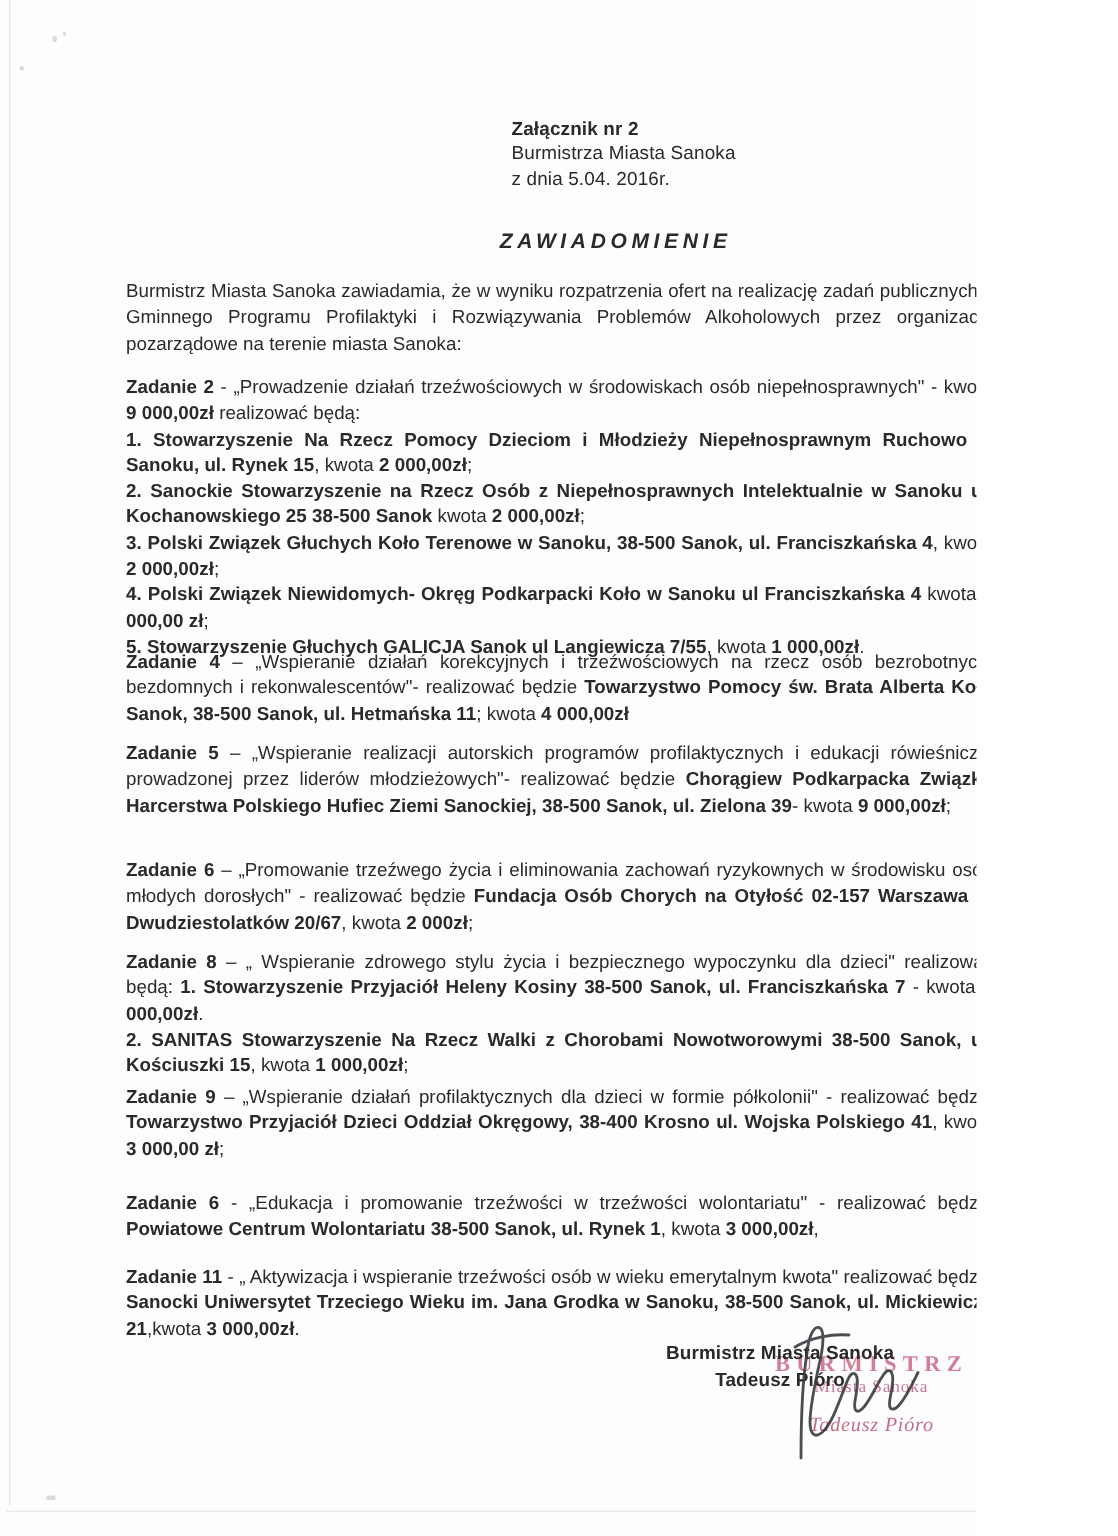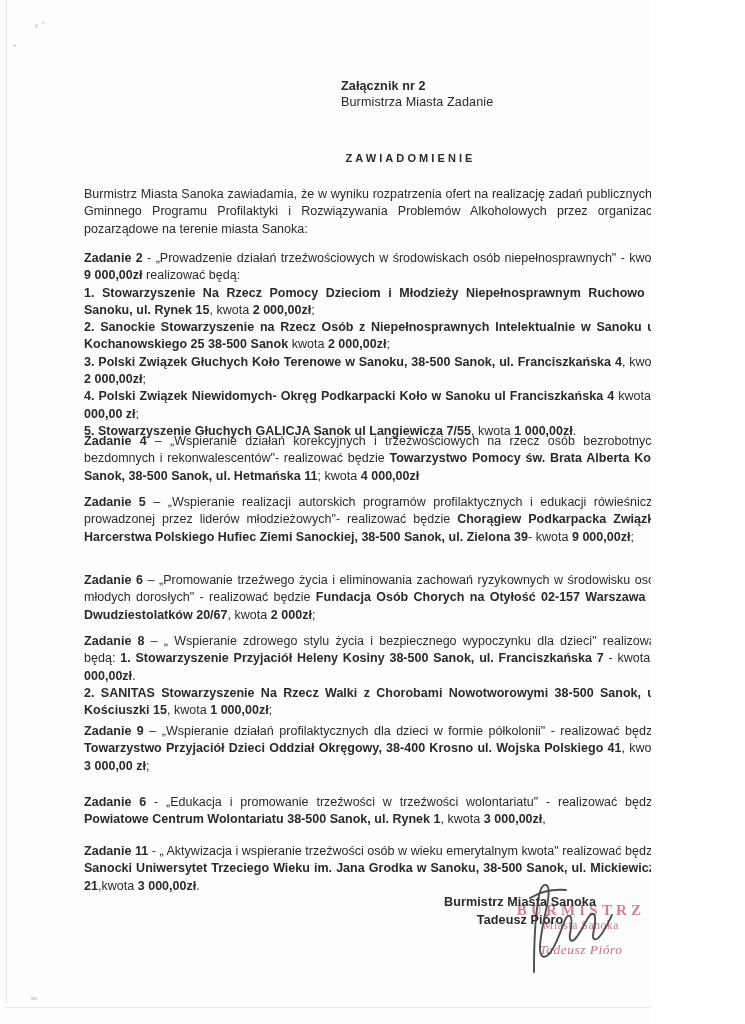--- a/index.html
+++ b/index.html
@@ -60,25 +60,26 @@
   .header-block .hl { display: block; white-space: nowrap; }
   .header-block .hl.b { font-weight: bold; }
 
   
   .doc-title {
     position: absolute;
     left: 84px;
     top: 152px;
     width: 578px;
     text-align: center;
-    font-size: 11px;
+    font-size: 14px;
     font-weight: bold;
     letter-spacing: 3.1px;
     padding-left: 75px;
     box-sizing: border-box;
+    font-style: italic;
   }
 
   
   .para {
     position: absolute;
     left: 84px;
     width: 578px;
     font-size: 12.5px;
     line-height: 17.3px;
     text-align: justify;
@@ -163,21 +164,22 @@
   <div class="edge-left"></div>
   <div class="edge-right"></div>
   <div class="edge-bottom"></div>
   <div class="speck" style="left:35px;top:24px;width:3px;height:4px;"></div>
   <div class="speck" style="left:42px;top:21px;width:2px;height:3px;"></div>
   <div class="speck" style="left:13px;top:44px;width:3px;height:3px;"></div>
   <div class="speck" style="left:31px;top:997px;width:6px;height:3px;border-radius:1px;"></div>
 
   <div class="header-block">
     <span class="hl b">Załącznik nr 2</span>
-    <span class="hl">Burmistrza Miasta Zadanie</span>
+    <span class="hl">Burmistrza Miasta Sanoka</span>
+    <span class="hl">z dnia 5.04. 2016r.</span>
   </div>
 
   <div class="doc-title">ZAWIADOMIENIE</div>
 
   <div class="para" id="intro" style="top:186px;">
     <span>Burmistrz Miasta Sanoka zawiadamia, że w wyniku rozpatrzenia ofert na realizację zadań publicznych z Gminnego Programu Profilaktyki i Rozwiązywania Problemów Alkoholowych przez organizacje pozarządowe na terenie miasta Sanoka:</span>
   </div>
 
   <div class="para" style="top:250px;"><span style="font-weight: bold;">Zadanie 2</span><span> - </span><span>„Prowadzenie działań trzeźwościowych w środowiskach osób niepełnosprawnych"</span><span> - kwota </span><span style="font-weight: bold;">9 000,00zł</span><span> realizować będą:</span><br><span style="font-weight: bold;">1. </span><span style="font-weight: bold;">Stowarzyszenie Na Rzecz Pomocy Dzieciom i Młodzieży Niepełnosprawnym Ruchowo w Sanoku, ul. Rynek 15</span><span>, kwota </span><span style="font-weight: bold;">2 000,00zł</span><span>;</span><br><span style="font-weight: bold;">2. </span><span style="font-weight: bold;">Sanockie Stowarzyszenie na Rzecz Osób z Niepełnosprawnych Intelektualnie w Sanoku ul. Kochanowskiego 25 38-500 Sanok</span><span>  kwota </span><span style="font-weight: bold;">2 000,00zł</span><span>;</span><br><span style="font-weight: bold;">3. </span><span style="font-weight: bold;">Polski Związek Głuchych Koło Terenowe w Sanoku, 38-500 Sanok, ul. Franciszkańska 4</span><span>, kwota </span><span style="font-weight: bold;">2 000,00zł</span><span>;</span><br><span style="font-weight: bold;">4. </span><span style="font-weight: bold;">Polski Związek Niewidomych- Okręg Podkarpacki Koło w Sanoku ul Franciszkańska 4</span><span> kwota </span><span style="font-weight: bold;">2 000,00 zł</span><span>;</span><br><span style="font-weight: bold;">5. </span><span style="font-weight: bold;">Stowarzyszenie Głuchych GALICJA Sanok ul Langiewicza 7/55</span><span>, kwota   </span><span style="font-weight: bold;">1 000,00zł</span><span>.</span></div>
   <div class="para" style="top:433px;"><span style="font-weight: bold;">Zadanie 4</span><span> – </span><span>„Wspieranie działań korekcyjnych i trzeźwościowych na rzecz osób bezrobotnych, bezdomnych i rekonwalescentów"</span><span>- realizować będzie </span><span style="font-weight: bold;">Towarzystwo Pomocy św. Brata Alberta Koło  Sanok, 38-500 Sanok, ul. Hetmańska 11</span><span>; kwota </span><span style="font-weight: bold;">4 000,00zł</span></div>

